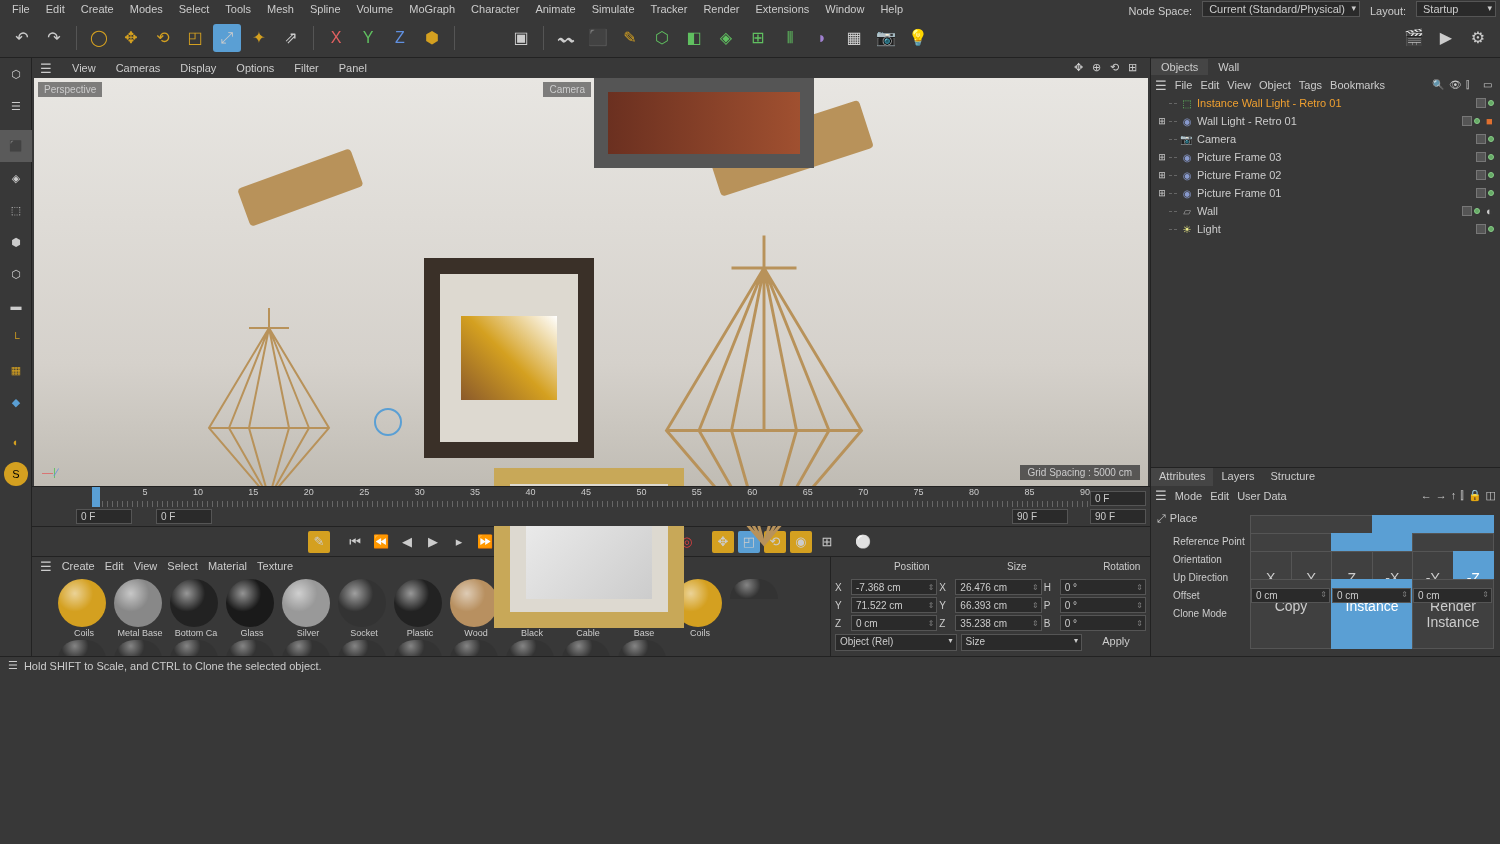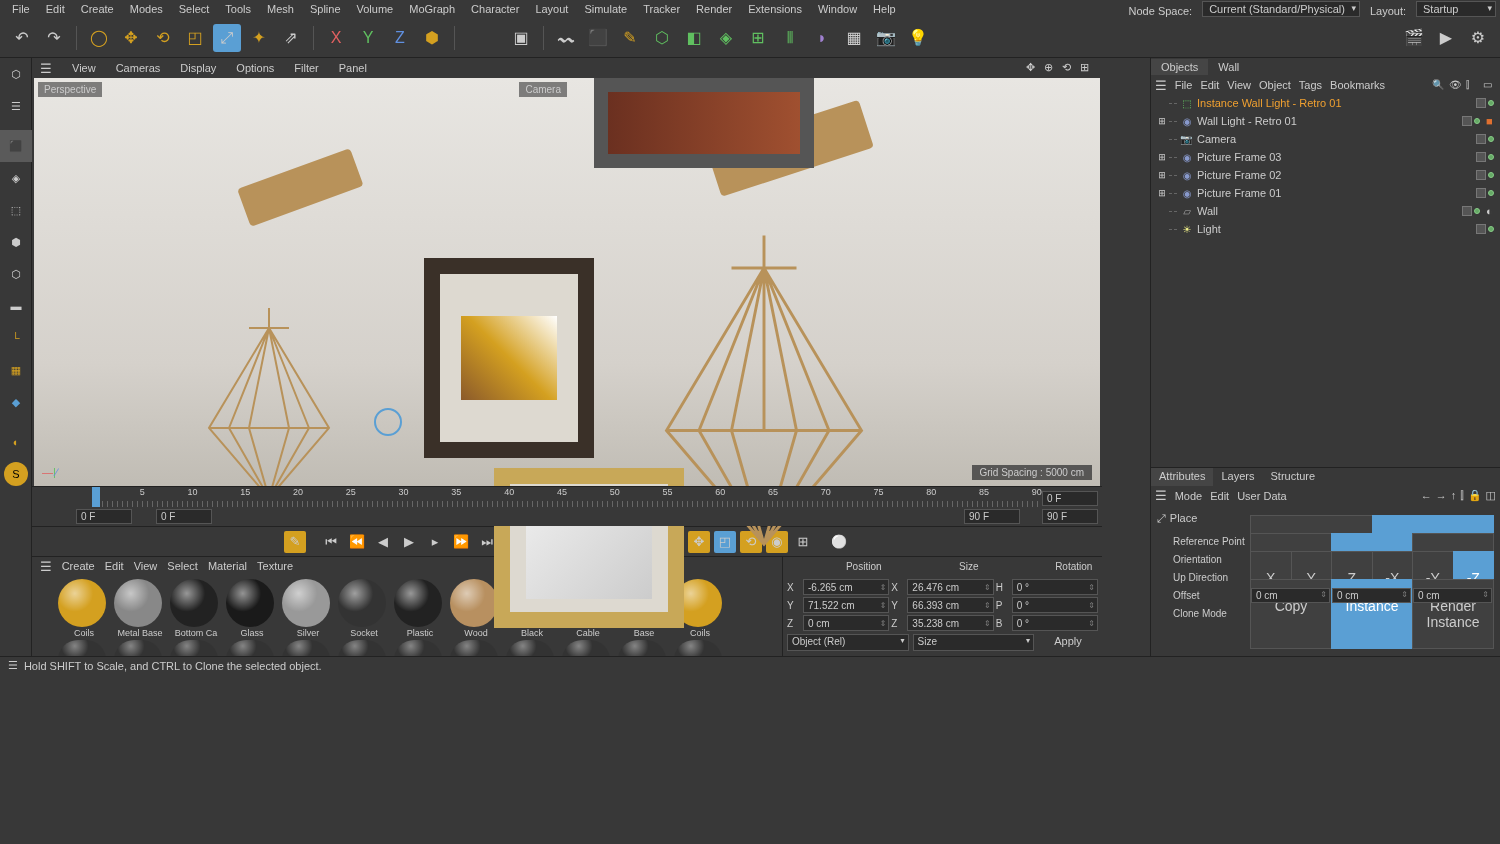--- a/index.html
+++ b/index.html
@@ -64,21 +64,21 @@
 .coord-row .lbl { width: 14px; font-size: 10px; }
 .coord-row .fld { flex: 1; background: #2a2a2a; border: 1px solid #555; padding: 1px 4px; font-size: 10px; height: 16px; display:flex; align-items:center; position:relative; }
 .coord-row .fld::after { content:'⇕'; position:absolute; right:2px; font-size:8px; opacity:0.5;}
 .coord-bottom { display: flex; gap: 4px; margin-top: 3px; }
 .coord-bottom .dd { flex: 1; background: #2a2a2a; border: 1px solid #555; padding: 1px 4px; font-size: 10px; height: 17px; position:relative; }
 .coord-bottom .dd::after { content:'▾'; position:absolute; right:3px; font-size:8px; }
 .coord-bottom .btn { width: 60px; text-align:center; padding: 1px; cursor:pointer; }
 
 .status-bar { height: 18px; background: #383838; display: flex; align-items: center; padding: 0 8px; border-top: 1px solid #222; font-size: 10px; }
 
-.right-col { width: 350px; background: #383838; border-left: 1px solid #222; display: flex; flex-direction: column; margin-left: 48px; }
+.right-col { width: 350px; background: #383838; border-left: 1px solid #222; display: flex; flex-direction: column; }
 .obj-header { display: flex; height: 18px; align-items: center; }
 .obj-tab { padding: 2px 10px; font-size: 11px; }
 .obj-tab.active { background: #454545; }
 .obj-menu { height: 18px; display: flex; align-items: center; padding: 0 4px; gap: 8px; }
 .obj-menu span { cursor: pointer; }
 .obj-menu .om-right { margin-left: auto; display: flex; gap: 4px; }
 .obj-menu .om-icon { width: 13px; height: 13px; font-size: 10px; cursor: pointer; }
 .obj-tree { flex: 0 0 184px; overflow-y: auto; background: #383838; }
 .obj-row { display: flex; align-items: center; height: 18px; padding-left: 4px; position: relative; }
 .obj-row .expander { width: 14px; font-size: 9px; text-align: center; cursor:pointer; }
@@ -115,21 +115,21 @@
   <span class="menu-item">Edit</span>
   <span class="menu-item">Create</span>
   <span class="menu-item">Modes</span>
   <span class="menu-item">Select</span>
   <span class="menu-item">Tools</span>
   <span class="menu-item">Mesh</span>
   <span class="menu-item">Spline</span>
   <span class="menu-item">Volume</span>
   <span class="menu-item">MoGraph</span>
   <span class="menu-item">Character</span>
-  <span class="menu-item">Layout</span>
+  <span class="menu-item">Animate</span>
   <span class="menu-item">Simulate</span>
   <span class="menu-item">Tracker</span>
   <span class="menu-item">Render</span>
   <span class="menu-item">Extensions</span>
   <span class="menu-item">Window</span>
   <span class="menu-item">Help</span>
   <div class="menubar-right">
     <span>Node Space:</span>
     <div class="dropdown">Current (Standard/Physical)</div>
     <span>Layout:</span>
@@ -415,21 +415,21 @@
           <span style="width:14px"></span>
           <span>Position</span>
           <span style="width:14px"></span>
           <span>Size</span>
           <span style="width:14px"></span>
           <span>Rotation</span>
         </div>
         <div id="coord-rows">
             <div class="coord-row">
               <div class="lbl">X</div>
-              <div class="fld">-6.265 cm</div>
+              <div class="fld">-7.368 cm</div>
               <div class="lbl">X</div>
               <div class="fld">26.476 cm</div>
               <div class="lbl">H</div>
               <div class="fld">0 °</div>
             </div>
             <div class="coord-row">
               <div class="lbl">Y</div>
               <div class="fld">71.522 cm</div>
               <div class="lbl">Y</div>
               <div class="fld">66.393 cm</div>

